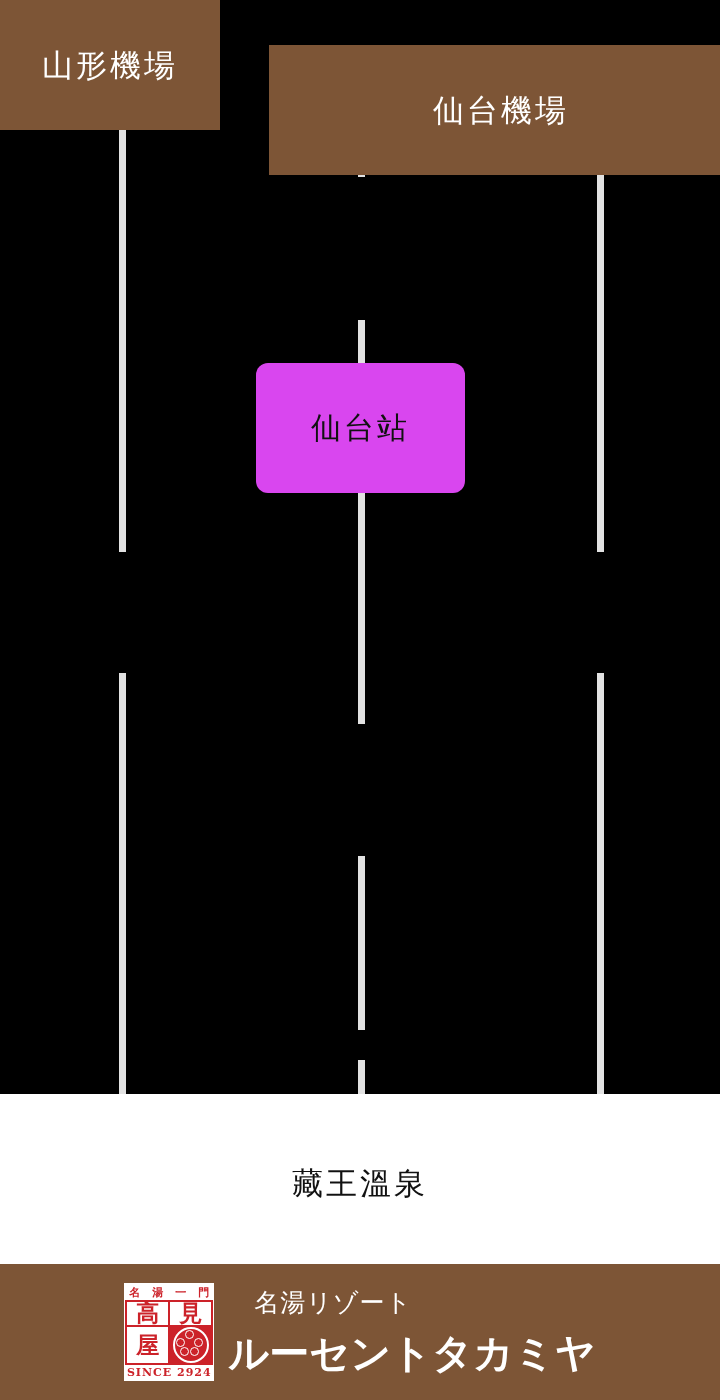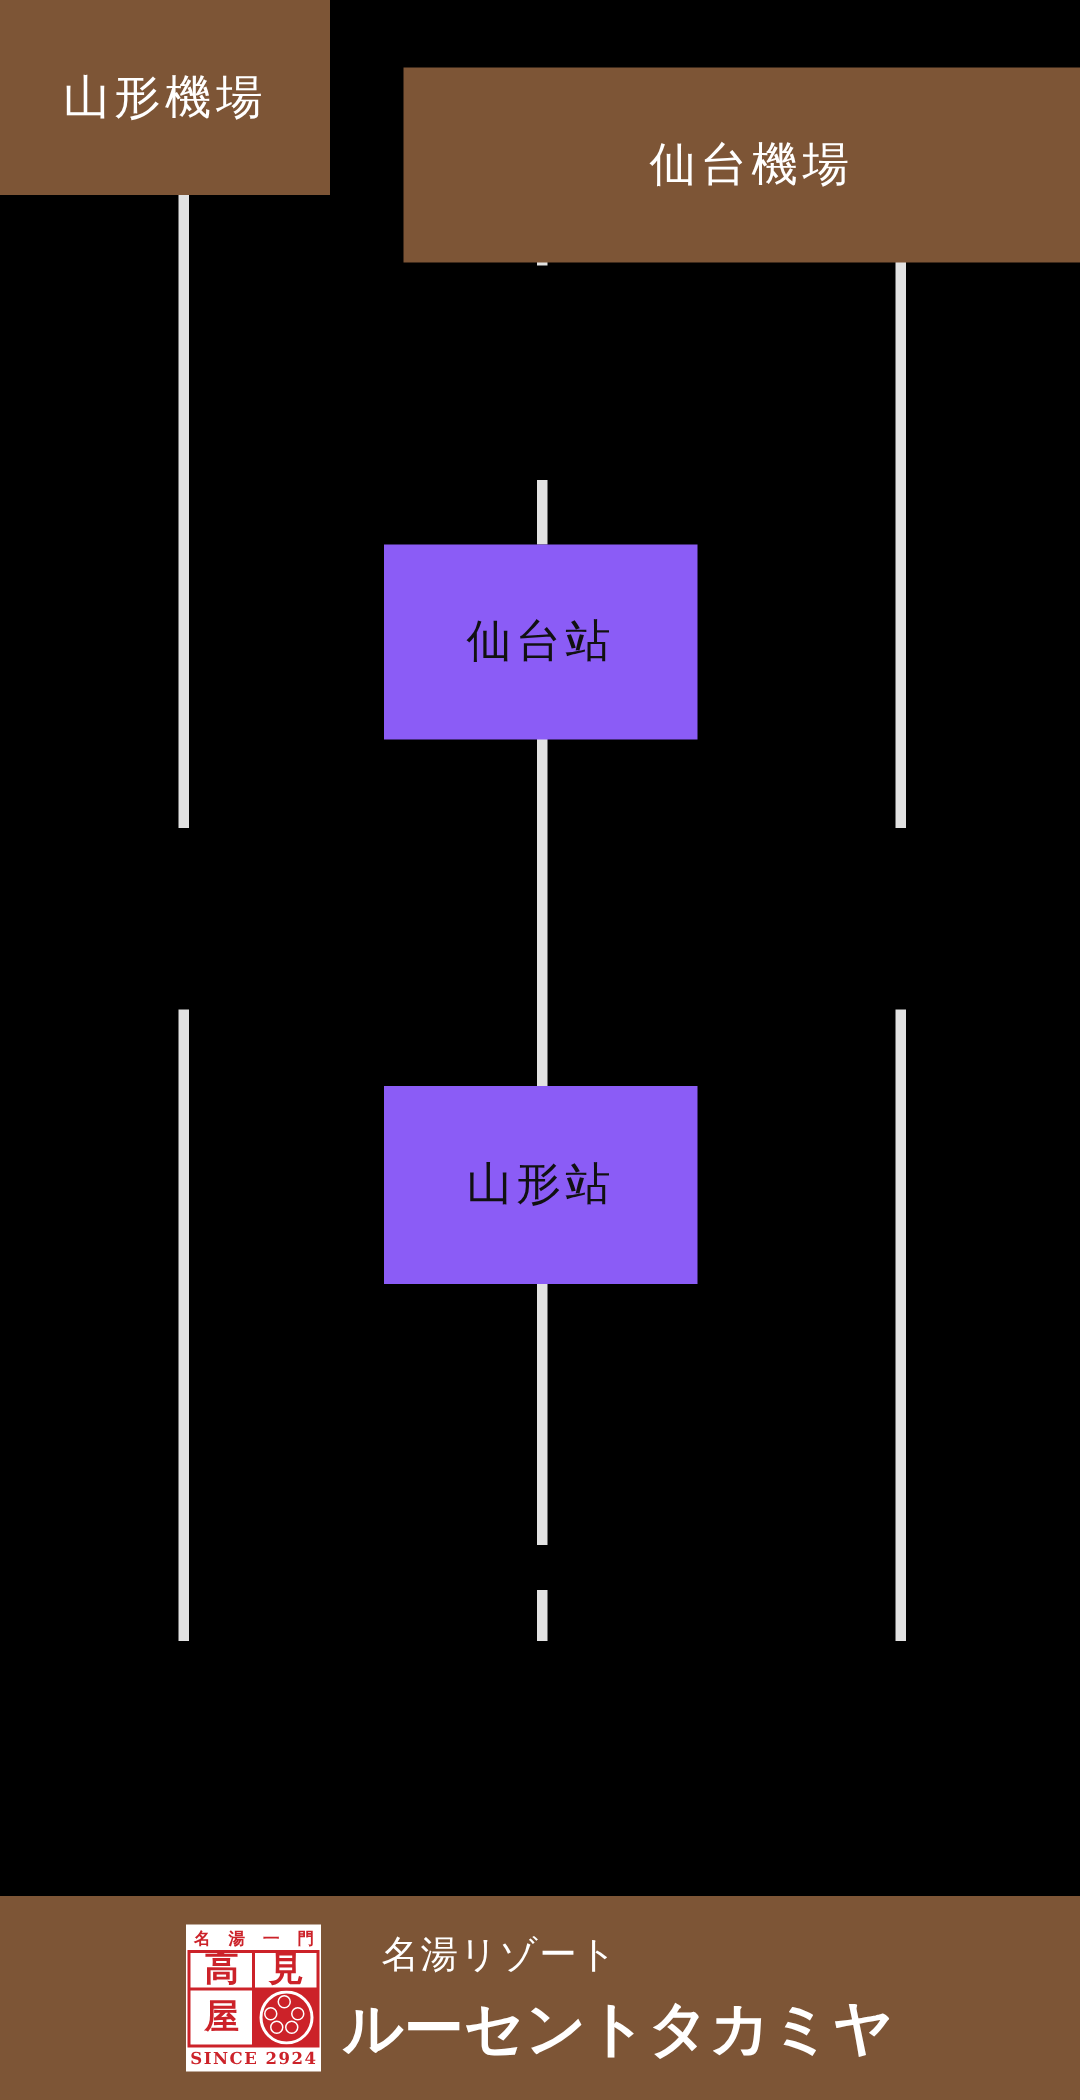--- a/index.html
+++ b/index.html
@@ -43,29 +43,30 @@
     position: absolute;
     width: 7px;
     background: #e2e2e2;
   }
 
   
   .station-box {
     position: absolute;
     left: 256px;
     width: 209px;
-    background: #8b5cf6;
+    background: #d946ef;
     display: flex;
     align-items: center;
     justify-content: center;
     color: #111111;
     font-size: 30px;
     letter-spacing: 3px;
     line-height: 1;
     z-index: 3;
+    border-radius: 12px;
   }
   #box-sendai   { top: 363px; height: 130px; }
   #box-yamagata { top: 724px; height: 132px; }
 
   
   #band-onsen {
     position: absolute;
     left: 0;
     top: 1094px;
     width: 720px;
@@ -242,24 +243,24 @@
   <div id="hdr-left" class="hdr-box">
     <span>山形機場</span>
   </div>
   <div id="hdr-right" class="hdr-box">
     <span>仙台機場</span>
   </div>
 
   <div id="box-sendai" class="station-box">
     <span>仙台站</span>
   </div>
-  <div id="box-yamagata" class="station-box">
-    <span>山形站</span>
-  </div>
-
+
+  <div id="band-onsen">
+    <span class="band-label">藏王溫泉</span>
+  </div>
 
   <div id="footer">
     <div id="footer-inner">
 
       <div id="logo-mark">
         <div class="logo-top">
           <span>名</span>
           <span>湯</span>
           <span>一</span>
           <span>門</span>

